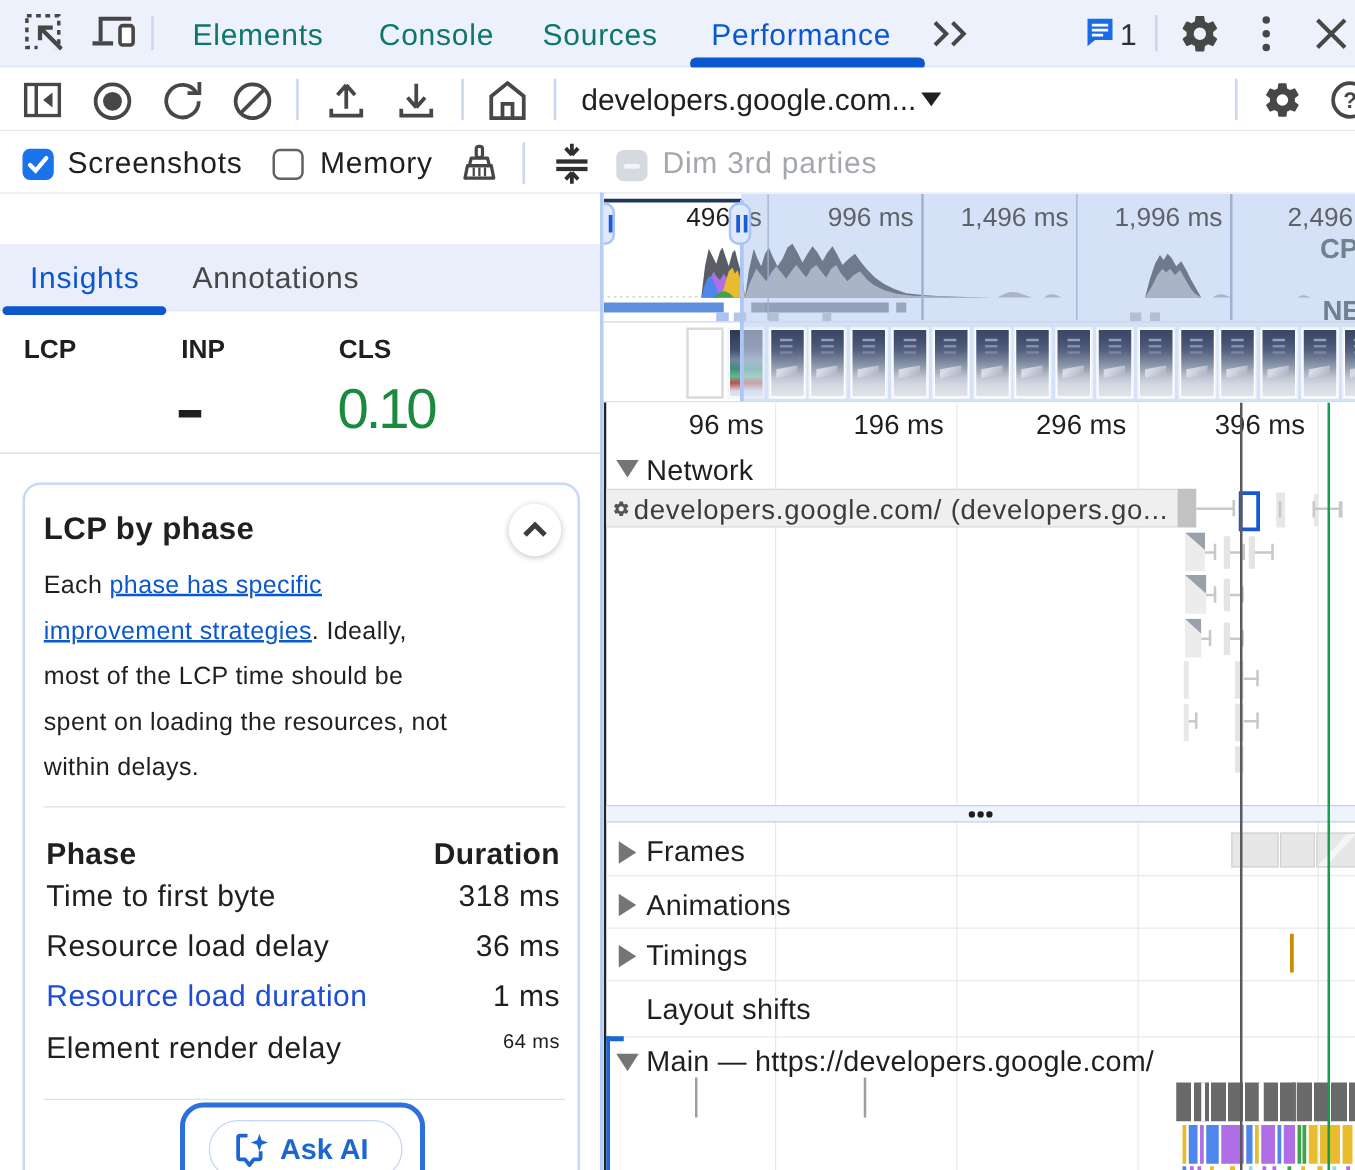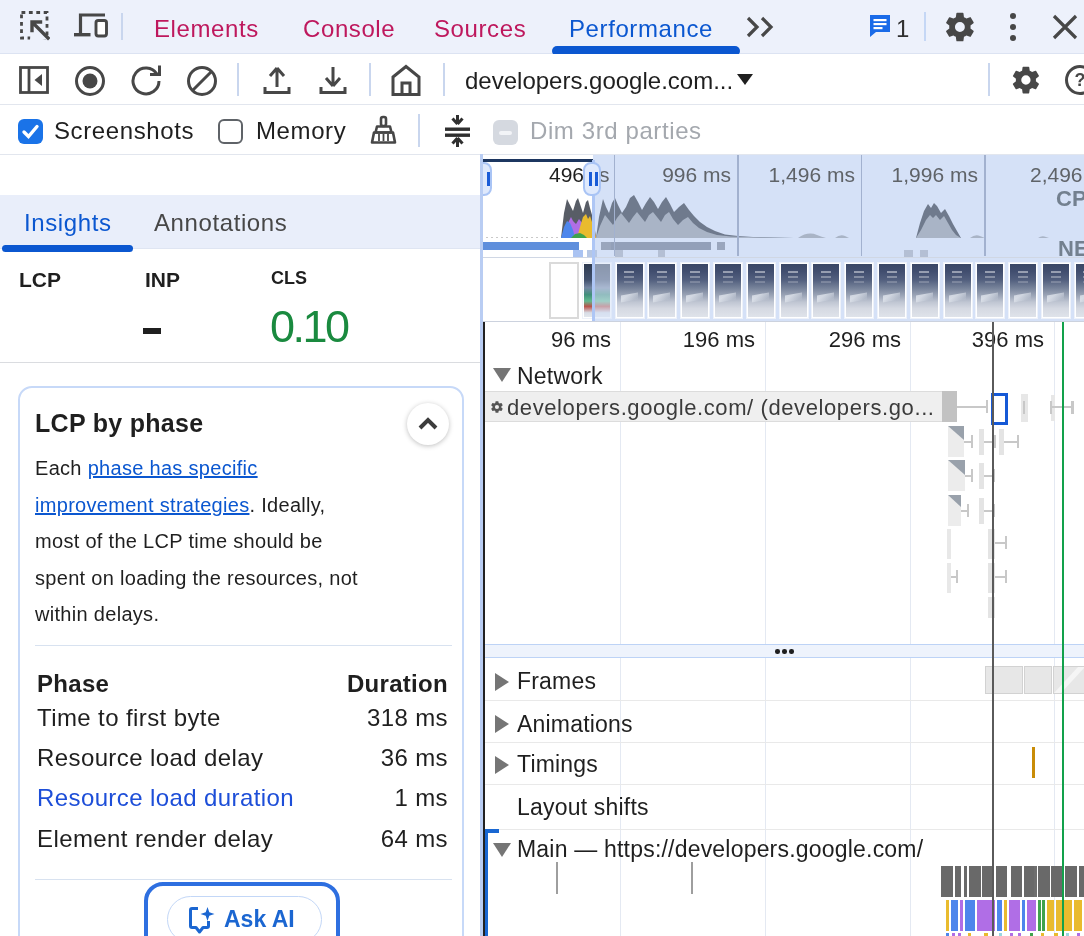--- a/index.html
+++ b/index.html
@@ -2,21 +2,21 @@
 <html><head>
 <meta charset="utf-8">
 <style>
   html,body{margin:0;padding:0;}
   #app{position:relative;width:1084px;height:936px;overflow:hidden;background:#fff;
        font-family:"Liberation Sans",sans-serif;-webkit-font-smoothing:antialiased;}
   .abs{position:absolute;}
   svg{display:block;}
   
   #tabbar{left:0;top:0;width:1084px;height:53px;background:#edf1fb;border-bottom:1px solid #dce3f2;}
-  .tab{position:absolute;top:3px;height:52px;line-height:52px;font-size:24px;letter-spacing:0.6px;color:#be185d;}
+  .tab{position:absolute;top:3px;height:52px;line-height:52px;font-size:24px;letter-spacing:0.6px;color:#0f766e;}
   .vsep{position:absolute;width:2px;background:#c9d6ee;}
   
   #tb2{left:0;top:54px;width:1084px;height:50px;background:#fff;border-bottom:1px solid #e2e6ee;}
   #tb3{left:0;top:105px;width:1084px;height:49px;background:#fff;border-bottom:1px solid #e2e6ee;}
   .lbl24{position:absolute;font-size:24px;letter-spacing:0.6px;color:#1f1f1f;}
   
   #sidebar{left:0;top:155px;width:480px;height:791px;background:#fff;margin-top:40px;}
   #sbtabs{position:absolute;left:0;top:0;width:480px;height:53px;background:#e9eefa;border-bottom:1px solid #dfe5f2;}
   #card{position:absolute;left:18px;top:191px;width:446px;height:573px;border:2px solid #c7d9f8;border-radius:14px;background:#fff;box-sizing:border-box;}
   .green{color:#1a8a3f;}
@@ -177,21 +177,21 @@
 
   <div id="sidebar" class="abs">
     <div id="sbtabs">
       <div class="abs" style="left:24px;top:14px;font-size:24px;letter-spacing:0.6px;font-weight:500;color:#0b57d0;">Insights</div>
       <div class="abs" style="left:154px;top:14px;font-size:24px;letter-spacing:0.6px;color:#474747;">Annotations</div>
       <div class="abs" style="left:2px;top:50px;width:131px;height:7px;background:#0b57d0;border-radius:4px;"></div>
     </div>
 
     <div class="abs" style="left:19px;top:73px;font-size:21px;font-weight:bold;color:#1f1f1f;">LCP</div>
     <div class="abs" style="left:145px;top:73px;font-size:21px;font-weight:bold;color:#1f1f1f;">INP</div>
-    <div class="abs" style="left:271px;top:73px;font-size:18px;font-weight:bold;color:#1f1f1f;">CLS</div>
+    <div class="abs" style="left:271px;top:73px;font-size:21px;font-weight:bold;color:#1f1f1f;">CLS</div>
     <div class="abs" style="left:143px;top:133px;width:18px;height:6px;background:#1f1f1f;"></div>
     <div class="abs green" style="left:270px;top:106px;font-size:45px;letter-spacing:-2.5px;">0.10</div>
     <div class="abs" style="left:0;top:167px;width:480px;height:1px;background:#dadce0;"></div>
 
     <div id="card">
       <div class="abs" style="left:15px;top:21px;font-size:25px;font-weight:bold;letter-spacing:0.3px;color:#1f1f1f;">LCP by phase</div>
       <div class="abs" style="left:387px;top:15px;width:42px;height:42px;border-radius:50%;background:#fff;box-shadow:0 1px 5px rgba(0,0,0,0.25);">
         <svg width="42" height="42" viewBox="0 0 42 42">
             <path d="M13 25 L21 17 L29 25" stroke="#3c3c3c" stroke-width="4" fill="none"></path>
           </svg>
@@ -202,21 +202,21 @@
       <div class="abs" style="left:15px;top:257px;width:417px;height:1px;background:#d8e2f0;"></div>
       <div class="abs" style="left:17px;top:282px;font-size:24px;font-weight:bold;letter-spacing:0.3px;color:#1f1f1f;">Phase</div>
       <div class="abs" style="right:14px;top:282px;font-size:24px;font-weight:bold;letter-spacing:0.3px;color:#1f1f1f;">Duration</div>
       <div class="abs" style="left:17px;top:316px;font-size:24px;letter-spacing:0.4px;color:#1f1f1f;">Time to first byte</div>
       <div class="abs" style="right:14px;top:316px;font-size:24px;letter-spacing:0.4px;color:#1f1f1f;">318 ms</div>
       <div class="abs" style="left:17px;top:356px;font-size:24px;letter-spacing:0.4px;color:#1f1f1f;">Resource load delay</div>
       <div class="abs" style="right:14px;top:356px;font-size:24px;letter-spacing:0.4px;color:#1f1f1f;">36 ms</div>
       <div class="abs" style="left:17px;top:396px;font-size:24px;letter-spacing:0.4px;color:#1d4ed8;">Resource load duration</div>
       <div class="abs" style="right:14px;top:396px;font-size:24px;letter-spacing:0.4px;color:#1f1f1f;">1 ms</div>
       <div class="abs" style="left:17px;top:437px;font-size:24px;letter-spacing:0.4px;color:#1f1f1f;">Element render delay</div>
-      <div class="abs" style="right:14px;top:437px;font-size:24px;letter-spacing:0.4px;color:#1f1f1f;text-align:right;">64 ms</div>
+      <div class="abs" style="right:14px;top:437px;font-size:16px;letter-spacing:0.4px;color:#1f1f1f;text-align:right;">64 ms</div>
       <div class="abs" style="left:15px;top:491px;width:417px;height:1px;background:#d8e2f0;"></div>
 
       <div class="abs" style="left:124px;top:494px;width:196px;height:73px;border:4.5px solid #2e6fe0;border-radius:19px;box-sizing:border-box;">
         <div class="abs" style="left:19px;top:10px;width:155px;height:47px;border:1.5px solid #c3d7f7;border-radius:24px;box-sizing:border-box;">
           <svg class="abs" style="left:18px;top:7px" width="32" height="33" viewBox="0 0 32 33">
             <path d="M12 4.5 H6 Q4.5 4.5 4.5 6 V22 Q4.5 23.5 6 23.5 H10 L13.5 28 L17 23.5 H21 Q22.5 23.5 22.5 22 V17" stroke="#1b66d1" stroke-width="3" fill="none" stroke-linejoin="round"></path>
             <path d="M21.5 3 L23.3 8.2 L28.5 10 L23.3 11.8 L21.5 17 L19.7 11.8 L14.5 10 L19.7 8.2 Z" fill="#1b66d1"></path>
           </svg>
           <div class="abs" style="left:56px;top:9px;font-size:23px;font-weight:bold;color:#1b66d1;">Ask AI</div>
         </div>

